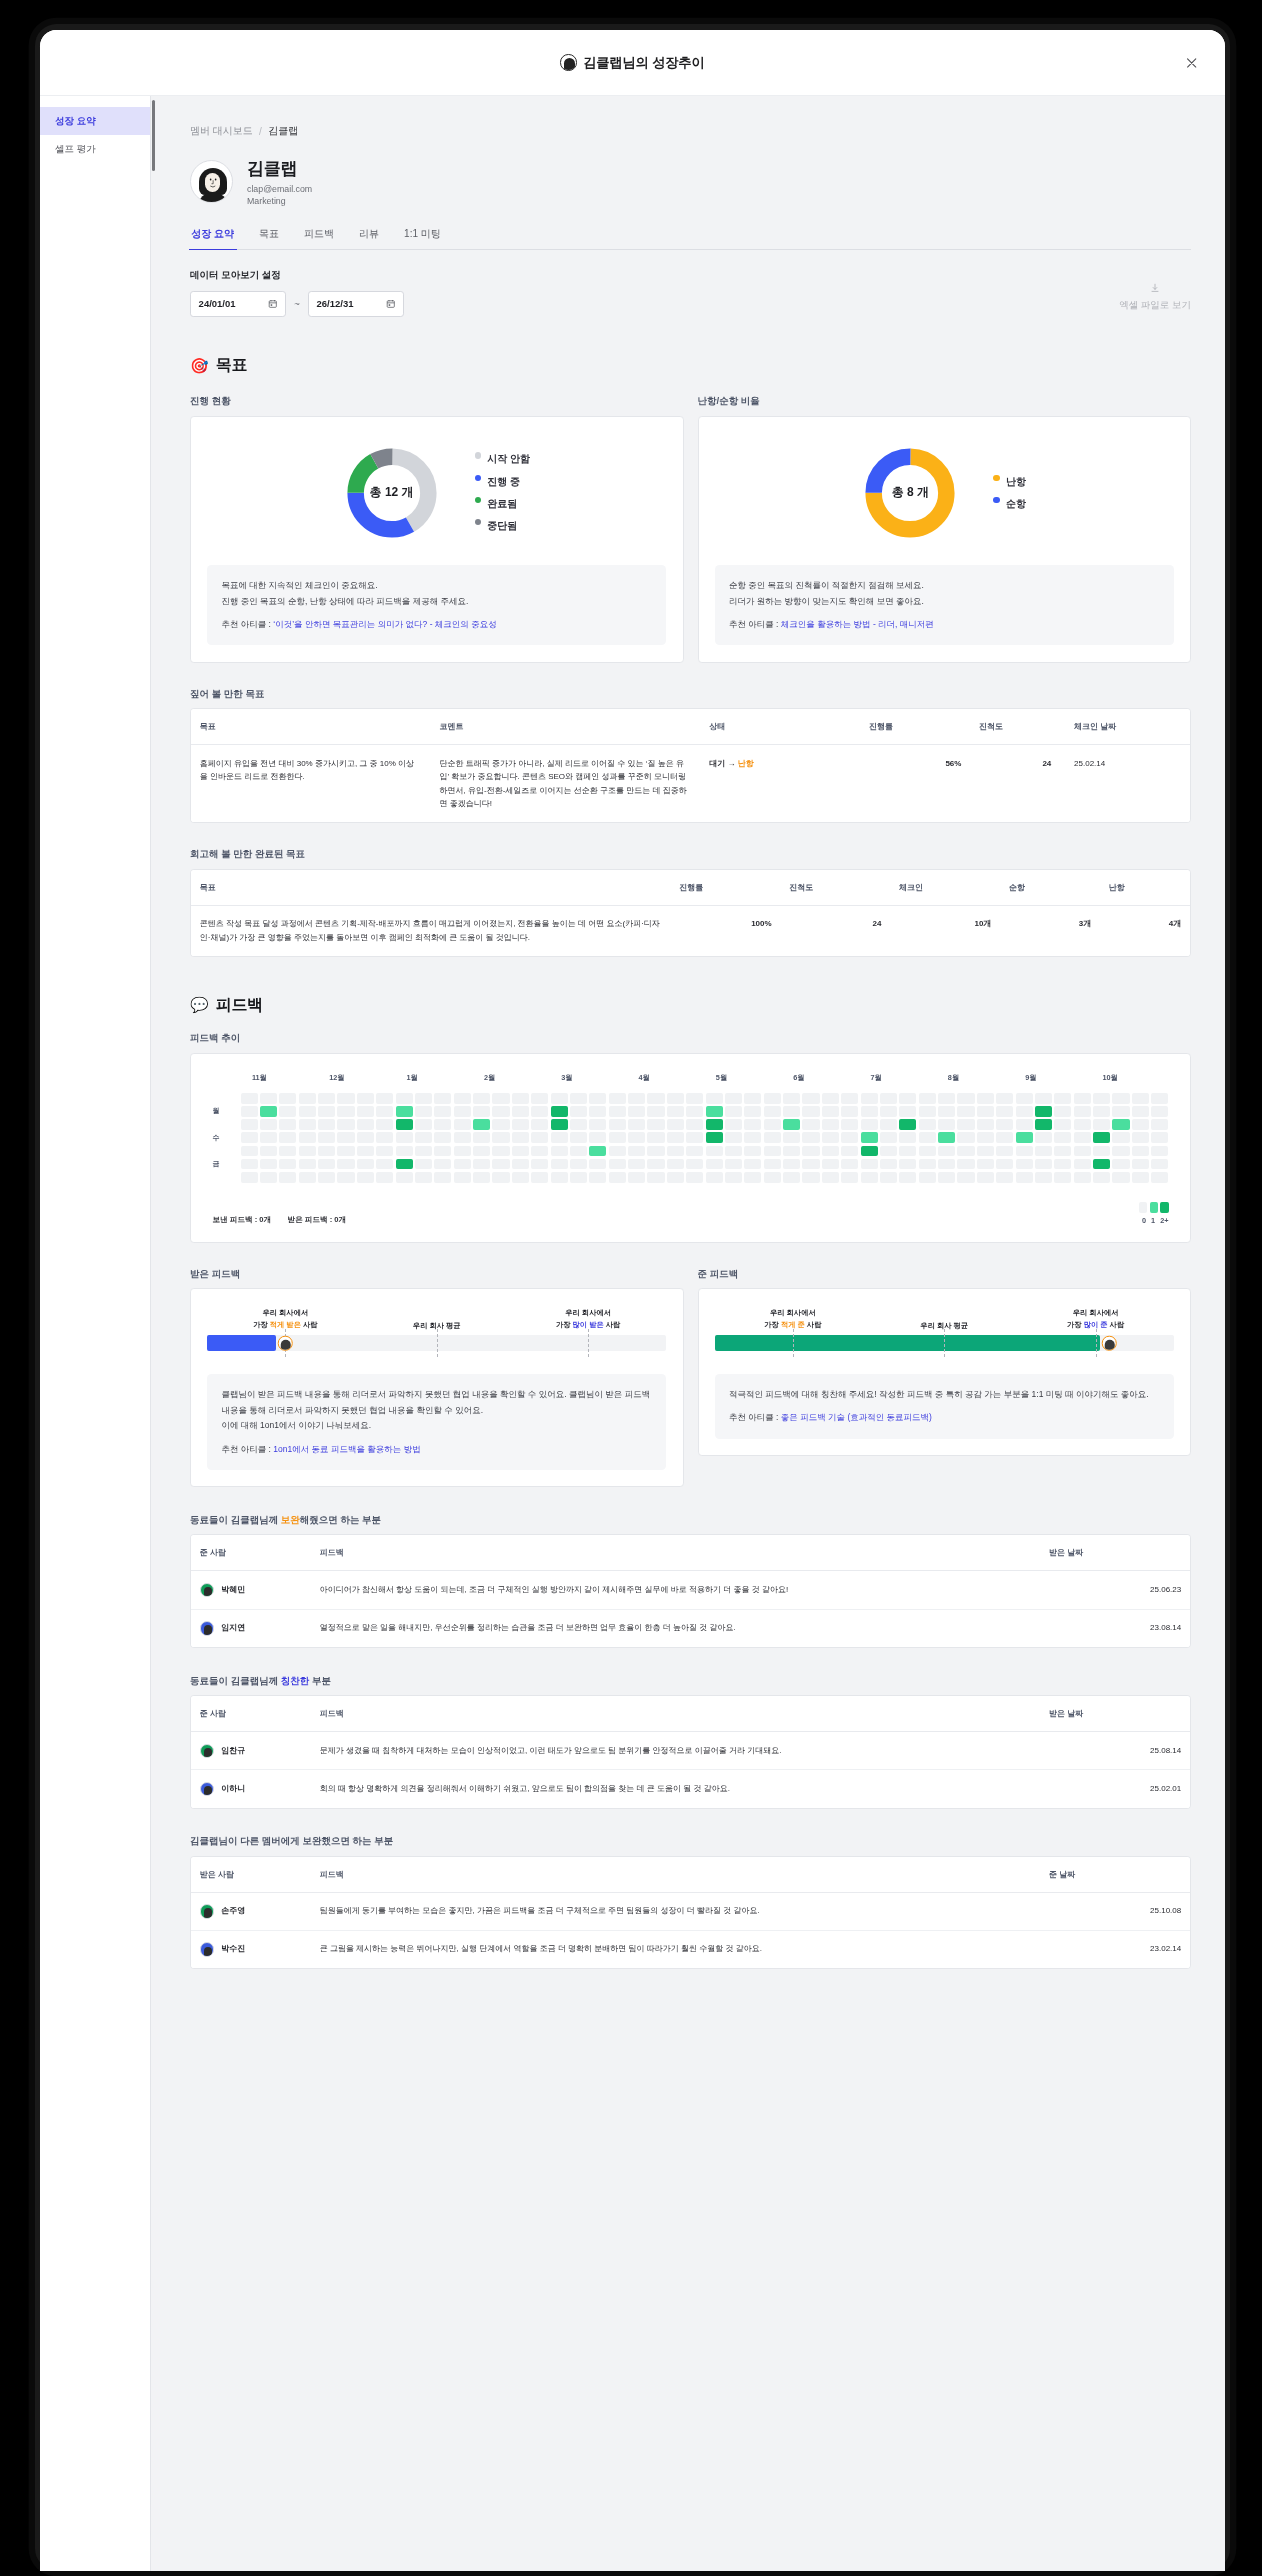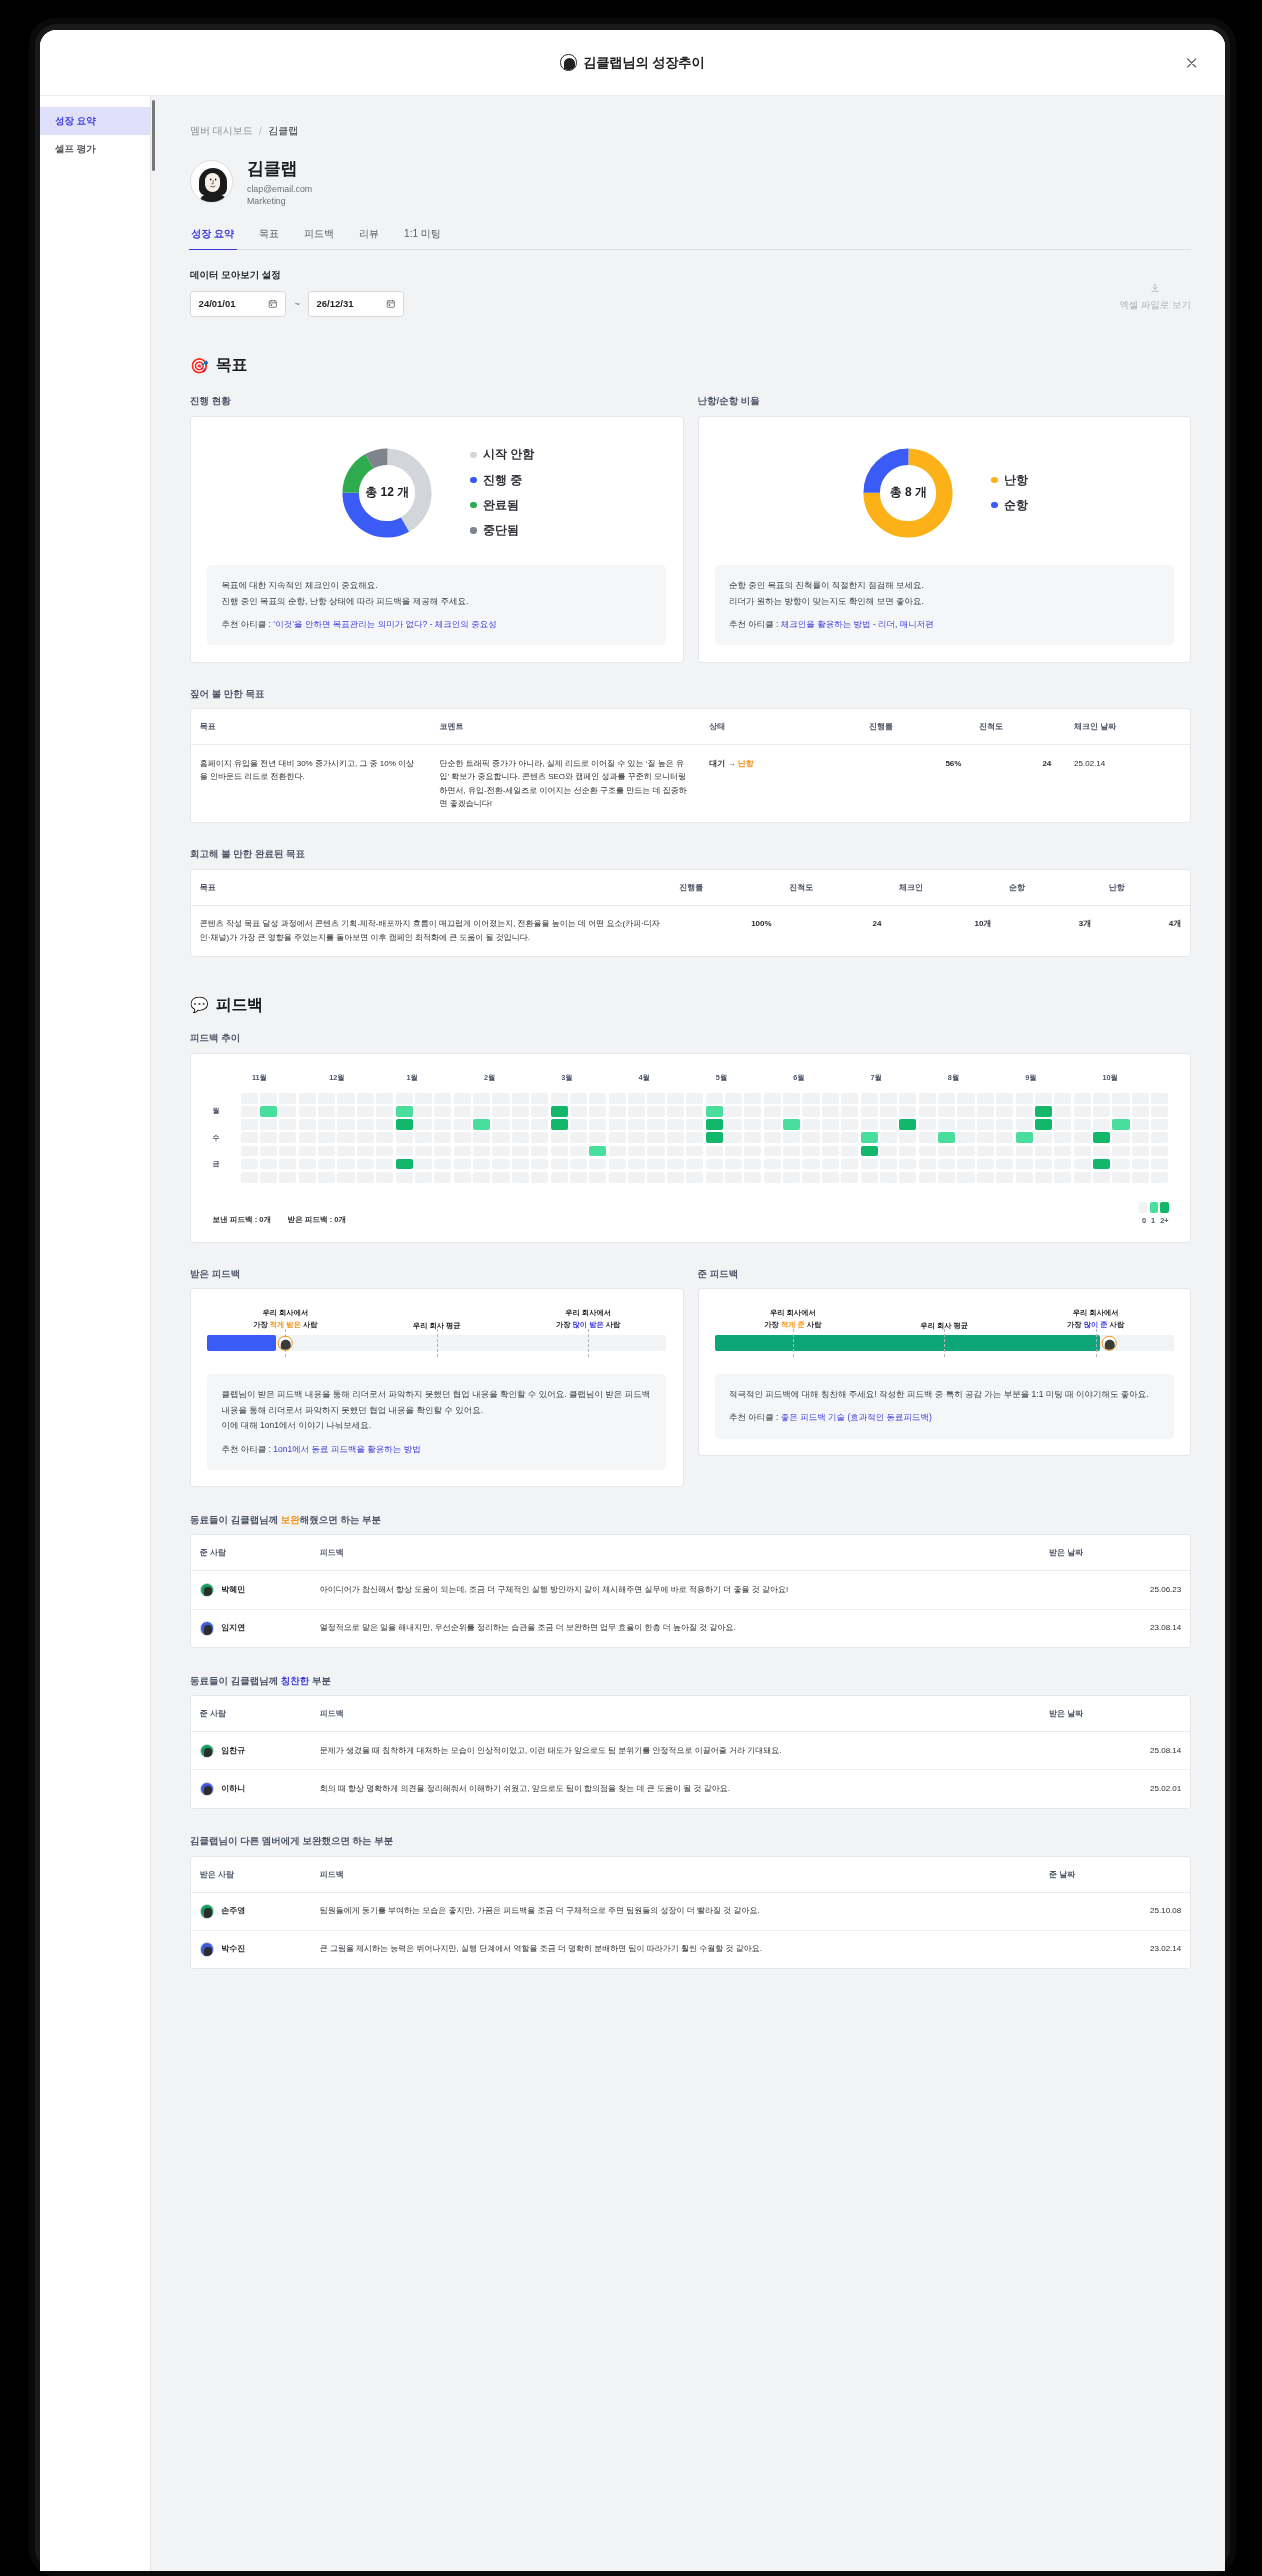--- a/index.html
+++ b/index.html
@@ -58,21 +58,20 @@
   .modal-body { display: flex; height: calc(100% - 66px); background: #ffffff; }
 
   .sidebar {
     width: 110px; flex: none; background: #ffffff;
     padding-top: 11.4px; border-right: 0;
   }
   .side-item {
     height: 28px; display: flex; align-items: center;
     padding-left: 15px; font-size: 9.5px; color: #55565c;
     cursor: pointer;
-    font-weight: bold;
   }
   .side-item.active {
     background: #e0e0fb; color: #3b3bdd; font-weight: 700;
   }
 
   .content-scroll {
     flex: 1; position: relative;
     background: #f2f3f5;
     overflow: hidden;
     border-left: 0.6px solid #e3e5e9;
@@ -158,21 +157,21 @@
   .two-col > div { flex: 1; min-width: 0; }
 
   .donut-card { padding: 17.7px 16.4px 16.4px; }
   .donut-row { display: flex; align-items: center; justify-content: center; gap: 35px; height: 117px; }
   .donut-wrap { position: relative; width: 96px; height: 96px; flex: none; }
   .donut-center {
     position: absolute; inset: 0; display: flex; align-items: center; justify-content: center;
     font-size: 12px; font-weight: 800; color: #1c1d22;
   }
   .legend { display: flex; flex-direction: column; gap: 8.2px; }
-  .legend-item { display: flex; align-items: center; gap: 6.3px; font-size: 12px; color: #30313a; font-weight: 600;}
+  .legend-item { display: flex; gap: 6.3px; font-size: 10px; color: #30313a; font-weight: 600;}
   .legend-dot { width: 6.3px; height: 6.3px; border-radius: 50%; flex: none; }
 
   .tipbox {
     margin-top: 14px; background: #f5f6f8; border-radius: 4.4px;
     padding: 12.6px 14px; font-size: 8.5px; color: #383a41; line-height: 1.85;
   }
   .tip-link { color: #3b3bdd; }
   .tip-spacer { height: 7.6px; }
 
   

